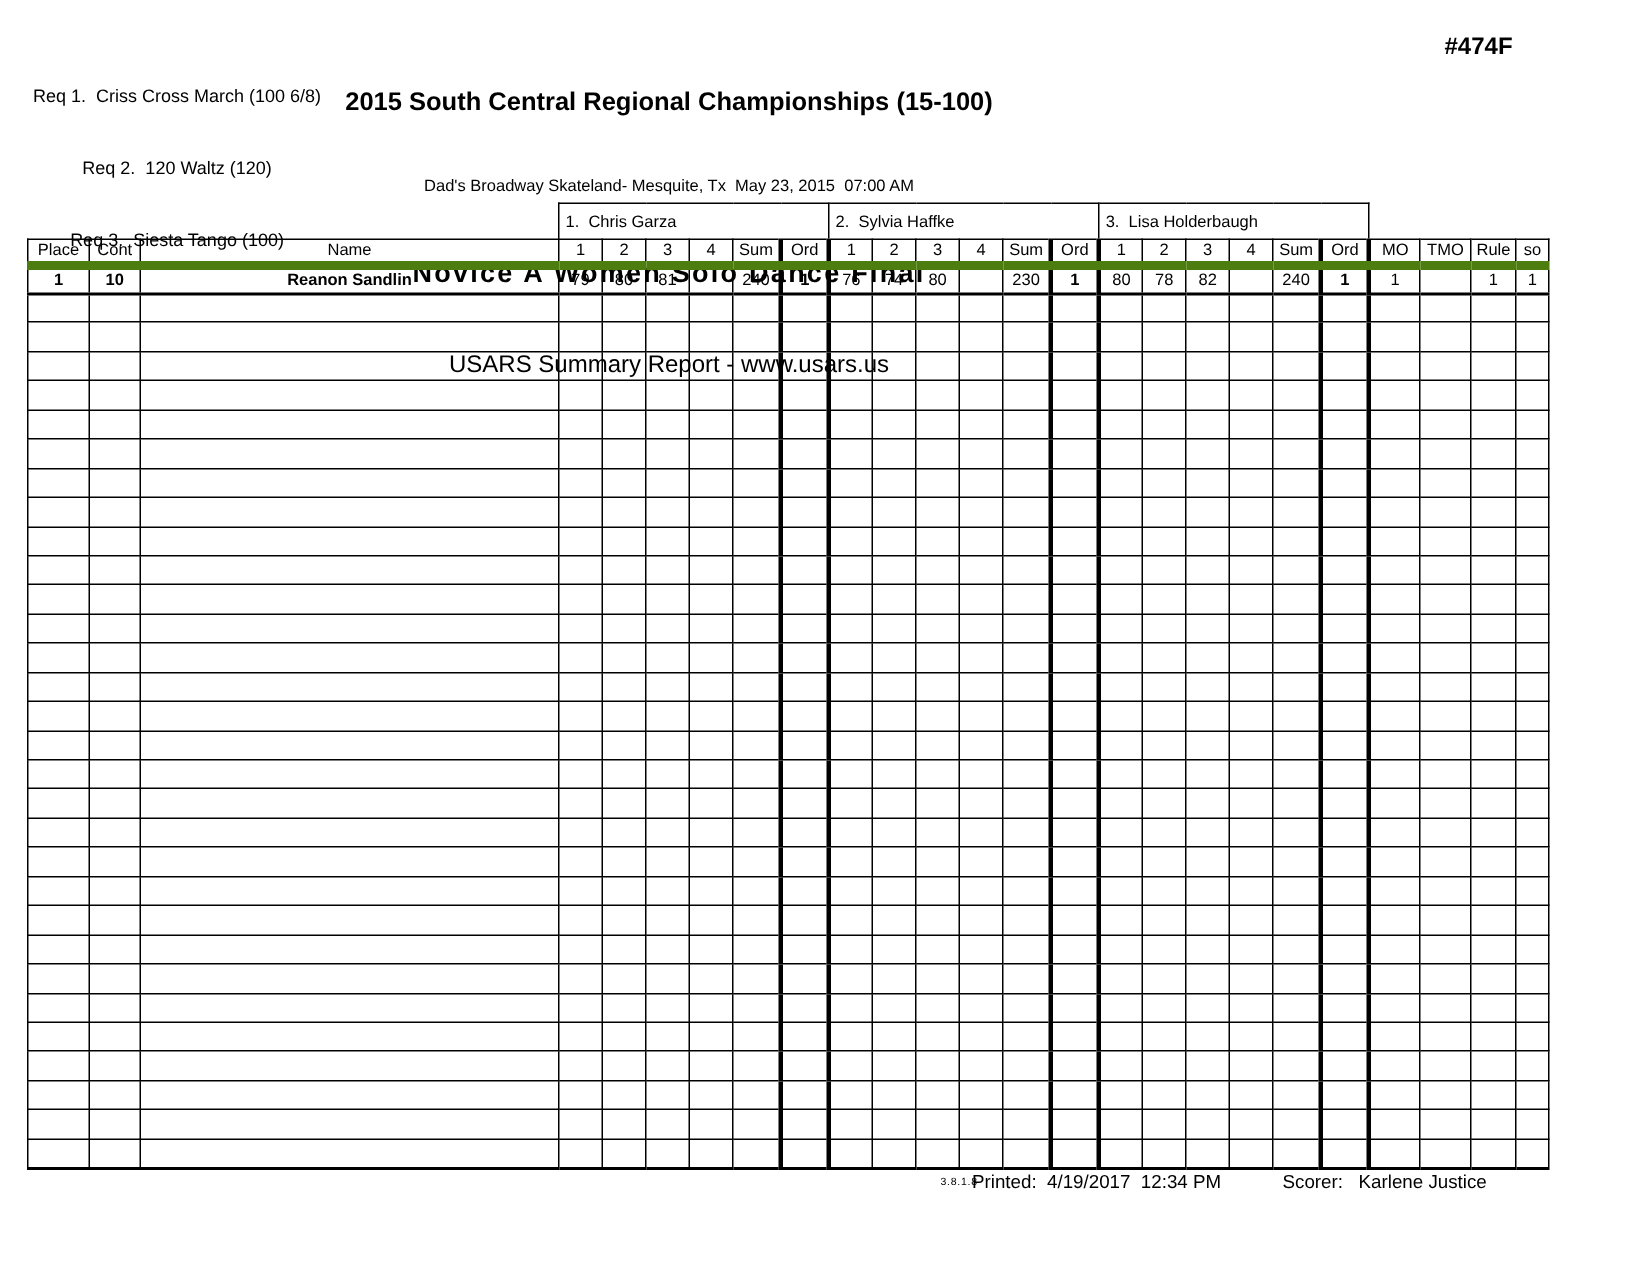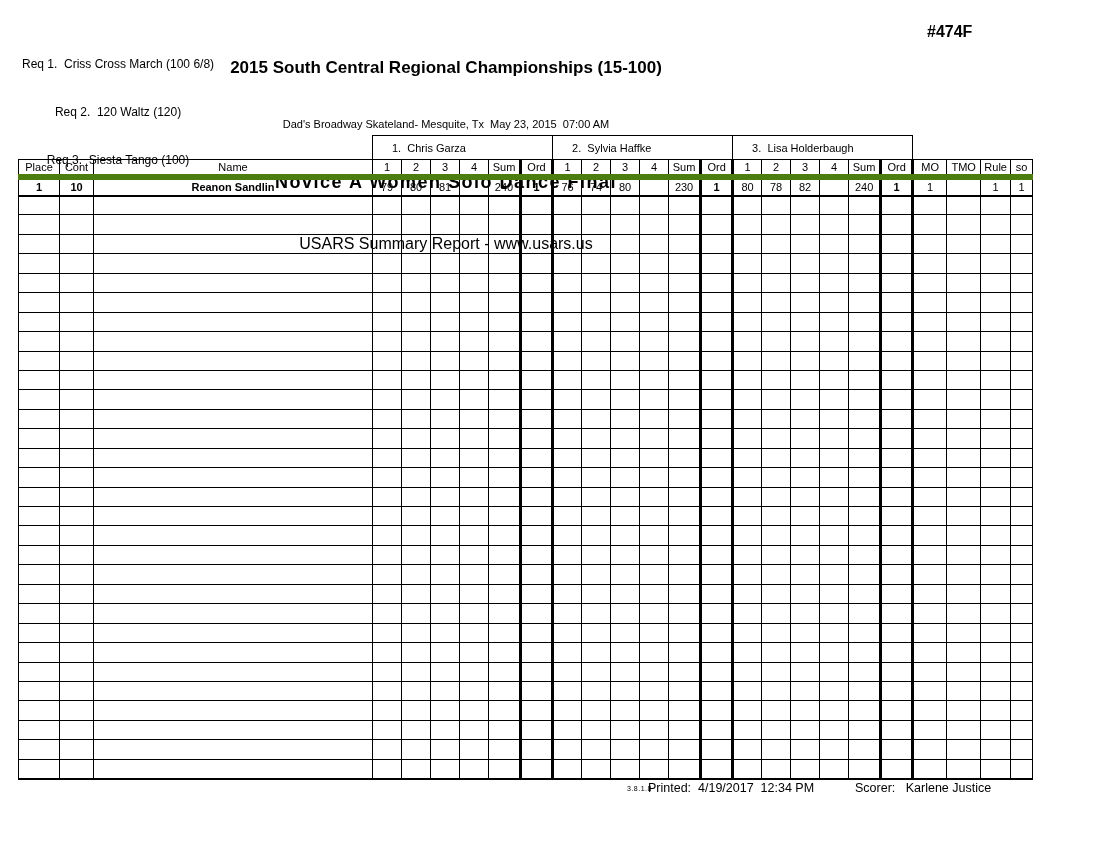--- a/index.html
+++ b/index.html
@@ -22,41 +22,41 @@
   .header-center {
     position: absolute; left: 0; top: 22px; width: 892px;
     text-align: center; white-space: pre;
   }
   .title   { font-size: 17px; font-weight: bold; }
   .venue   { font-size: 11px; margin-top: 4px; }
   .event   { font-size: 18px; font-weight: bold; letter-spacing: 1.5px; margin-top: 6px; }
   .report  { font-size: 16px; margin-top: 6px; }
 
   .doc-number {
-    position: absolute; left: 927px; top: 23px;
+    position: absolute; left: 963px; top: 23px;
     font-size: 16px; font-weight: bold;
   }
 
   
   .score-table {
     position: absolute; left: 18px; top: 135px;
     border-collapse: collapse; table-layout: fixed;
     width: 1014px;
   }
   .score-table td {
     border: 1px solid #000;
     font-size: 11px;
     height: 19.45px;
     padding: 0 2px;
     white-space: pre;
     overflow: hidden;
     text-align: center;
   }
   .judge-row td.judge-box {
-    height: 24px; text-align: left; padding-left: 19px;
+    height: 24px; text-align: left; padding-left: 4px;
     font-size: 11px;
   }
   td.spacer { border: none; }
   .hdr-row td { height: 17px; border-bottom: 6px solid #4d7c0f; }
   .data-row td { height: 19px; border-bottom: 2px solid #000; }
   .score-table tr:last-child td { border-bottom: 2px solid #000; }
   td.ord-col { border-left: 3px solid #000; border-right: 3px solid #000; }
   .b  { font-weight: bold; }
   .tl { text-align: left; padding-left: 4px; }
   .name-col { text-align: left; padding-left: 6px; }

